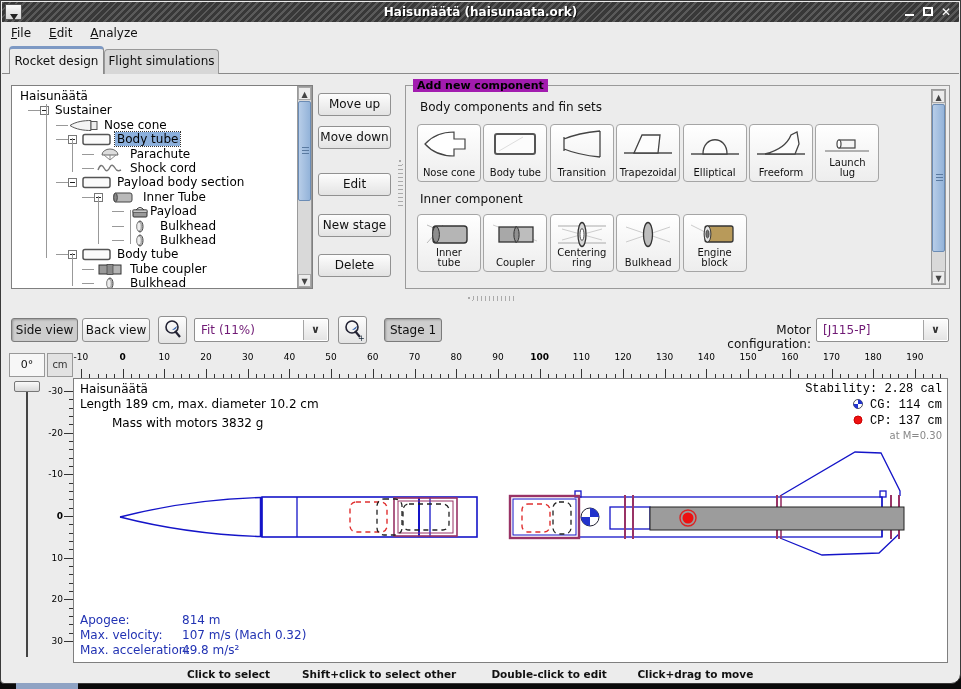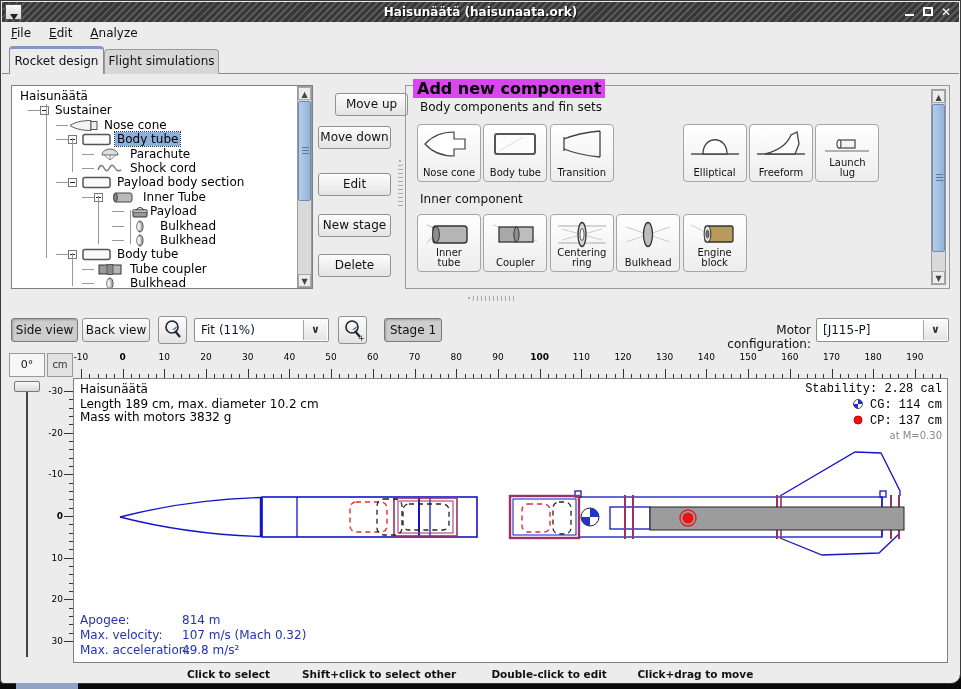--- a/index.html
+++ b/index.html
@@ -56,40 +56,40 @@
   .btn.pressed { background:#cdcdcd; border-color:#7b7b7b; box-shadow:inset 1px 1px 2px rgba(0,0,0,.25); }
   .act-btn { left:317px; width:73px; height:23px; line-height:21px; }
 
   .vgrip { left:397px; top:158px; width:5px; height:48px;
      background:repeating-radial-gradient(circle at 2px 2px,#aaa 0 1px,transparent 1px 4px); }
   .hgrip { left:466px; top:295px; width:50px; height:5px;
      background:repeating-radial-gradient(circle at 2px 2px,#aaa 0 1px,transparent 1px 4px); }
 
   
   #groupbox { left:404px; top:84px; width:545px; height:204px; border:1px solid #9a9a9a; }
-  #groupbox-title { left:412px; top:78px; padding:0 4px; background:#d946ef; font-size:16px; font-weight:bold; color:#000; }
+  #groupbox-title { left:412px; top:78px; padding:0 4px; background:#a21caf; font-size:11px; font-weight:bold; color:#000; }
   .grp-label { position:absolute; left:14px; font-size:12px; color:#111; }
   .comp-btn { position:absolute; width:64px; height:58px; background:linear-gradient(#ffffff,#ededed);
      border:1px solid #a5a5a5; border-radius:4px; }
   .comp-btn .cicon { position:absolute; left:0; top:2px; width:62px; height:33px; }
   .comp-btn .clabel { position:absolute; left:0; bottom:3px; width:62px; text-align:center; font-size:10px; line-height:10px; color:#111; }
 
   
   .sb { position:absolute; width:15px; background:#d9d9d9; border:1px solid #9a9a9a; }
   .sb .ar { position:absolute; left:0; width:13px; height:13px; text-align:center; font-size:8px; line-height:13px; color:#444;
      background:#ececec; border:1px solid #a8a8a8; }
   .sb .ar.up { top:0; } .sb .ar.dn { bottom:0; }
   .sb .thumb { position:absolute; left:0; width:13px; background:linear-gradient(90deg,#b7cde8,#93b3d9); border:1px solid #6b8cb5; border-radius:2px; }
   .sb .thumb::after { content:""; position:absolute; left:3px; top:50%; margin-top:-4px; width:7px; height:8px;
      background:repeating-linear-gradient(to bottom,#5a7aa0 0 1px,transparent 1px 3px); }
 
   
   .tool-label { position:absolute; font-size:12px; color:#111; }
   .combo { position:absolute; height:24px; background:#fff; border:1px solid #8f8f8f; border-radius:2px; font-size:12px; }
-  .combo .val { position:absolute; left:6px; top:4px; color:#0f172a; }
+  .combo .val { position:absolute; left:6px; top:4px; color:#701a75; }
   .combo .cbtn { position:absolute; right:1px; top:1px; bottom:1px; width:24px; background:linear-gradient(#fbfbfb,#e4e4e4);
      border-left:1px solid #a5a5a5; text-align:center; color:#333; font-weight:bold; font-size:11px; line-height:20px; }
   .magbtn { position:absolute; width:29px; height:28px; background:linear-gradient(#fdfdfd,#e3e3e3); border:1px solid #919191; border-radius:3px; }
 
   
   #rot-box { left:8px; top:352px; width:36px; height:24px; background:#f7f7f7; border:1px solid #999; text-align:center;
      font-size:11px; line-height:22px; color:#111; }
   #unit-box { left:46px; top:352px; width:26px; height:24px; background:#e2e2e2; border:1px solid #999; text-align:center;
      font-size:10px; line-height:22px; color:#333; }
   #rot-slider-handle { left:13px; top:380px; width:26px; height:11px; background:linear-gradient(#fafafa,#d8d8d8); border:1px solid #777; border-radius:2px; }
@@ -246,21 +246,21 @@
       <div class="conn" style="left: 118px; top: 124px; width: 1px; height: 34px;"></div>
       <div class="conn" style="left: 60px; top: 167px; width: 1px; height: 33px;"></div>
     </div>
   <div class="sb abs" style="left:296px;top:85px;height:202px;">
     <div class="ar up">▲</div>
     <div class="thumb" style="top:14px;height:100px;"></div>
     <div class="ar dn">▼</div>
   </div>
 
   <div id="action-buttons">
-      <div class="btn act-btn" style="top: 92px; margin-left: 17px;">Move up</div>
+      <div class="btn act-btn" style="top: 92px;">Move up</div>
       <div class="btn act-btn" style="top: 125px;">Move down</div>
       <div class="btn act-btn" style="top: 172px;">Edit</div>
       <div class="btn act-btn" style="top: 213px;">New stage</div>
       <div class="btn act-btn" style="top: 253px;">Delete</div>
     </div>
   <div class="vgrip abs"></div>
   <div class="hgrip abs"></div>
 
   <div id="groupbox" class="abs">
       <div class="grp-label" style="top: 14px;">Body components and fin sets</div>
@@ -275,20 +275,27 @@
             <rect x="10" y="7" width="40" height="20" rx="2" fill="#fcfcfc" stroke="#555" stroke-width="2"></rect>
             <line x1="14" y1="24" x2="38" y2="10" stroke="#ddd"></line>
           </svg></span>
         <span class="clabel">Body tube</span>
       </div>
       <div class="comp-btn" style="left: 143.8px; top: 38px;">
         <span class="cicon"><svg width="62" height="34" viewBox="0 0 60 34">
             <path d="M12,10 L12,24 M12,12 C24,7 38,5 48,4 M12,22 C24,27 38,29 48,30 M48,4 L48,30" fill="none" stroke="#444" stroke-width="1.3"></path>
           </svg></span>
         <span class="clabel">Transition</span>
+      </div>
+      <div class="comp-btn" style="left: 210.2px; top: 38px;">
+        <span class="cicon"><svg width="62" height="34" viewBox="0 0 60 34">
+            <line x1="6" y1="26" x2="54" y2="26" stroke="#777" stroke-width="2"></line>
+            <path d="M16,26 L24,8 L42,8 L40,26 Z" fill="#fdfdfd" stroke="#444" stroke-width="1.3"></path>
+          </svg></span>
+        <span class="clabel">Trapezoidal</span>
       </div>
       <div class="comp-btn" style="left: 276.6px; top: 38px;">
         <span class="cicon"><svg width="62" height="34" viewBox="0 0 60 34">
             <line x1="6" y1="27" x2="54" y2="27" stroke="#777" stroke-width="2"></line>
             <path d="M18,27 C18,8 42,8 42,27 Z" fill="#fdfdfd" stroke="#444" stroke-width="1.3"></path>
           </svg></span>
         <span class="clabel">Elliptical</span>
       </div>
       <div class="comp-btn" style="left: 343px; top: 38px;">
         <span class="cicon"><svg width="62" height="34" viewBox="0 0 60 34">
@@ -602,21 +609,21 @@
         <path d="M516,138 L516,129 A9,9 0 0 1 525,138 Z" fill="#2233cc"></path>
         <path d="M516,138 L516,147 A9,9 0 0 1 507,138 Z" fill="#2233cc"></path>
       </g>
       <g>
         <circle cx="614" cy="139" r="8" fill="none" stroke="#d22" stroke-width="1.4"></circle>
         <circle cx="614" cy="139" r="5.5" fill="#ee1111"></circle>
       </g>
     </svg>
     <div class="info-line" style="top:3px;">Haisunäätä</div>
     <div class="info-line" style="top:18px;">Length 189 cm, max. diameter 10.2 cm</div>
-    <div class="info-line" style="top:31px;">Mass with motors 3832 g</div>
+    <div class="info-line" style="top:37px;margin-left:32px;">Mass with motors 3832 g</div>
     <div class="stab-line" style="top:3px;">Stability: 2.28 cal</div>
     <div class="stab-line" style="top:19px;">
       <svg width="10" height="10" viewBox="0 0 10 10" style="vertical-align:-1px">
           <circle cx="5" cy="5" r="4.5" fill="#fff" stroke="#223" stroke-width=".8"></circle>
           <path d="M5,5 L5,.5 A4.5,4.5 0 0 1 9.5,5 Z" fill="#2233cc"></path>
           <path d="M5,5 L5,9.5 A4.5,4.5 0 0 1 .5,5 Z" fill="#2233cc"></path>
         </svg>
       <span>CG: 114 cm</span>
     </div>
     <div class="stab-line" style="top:35px;">

